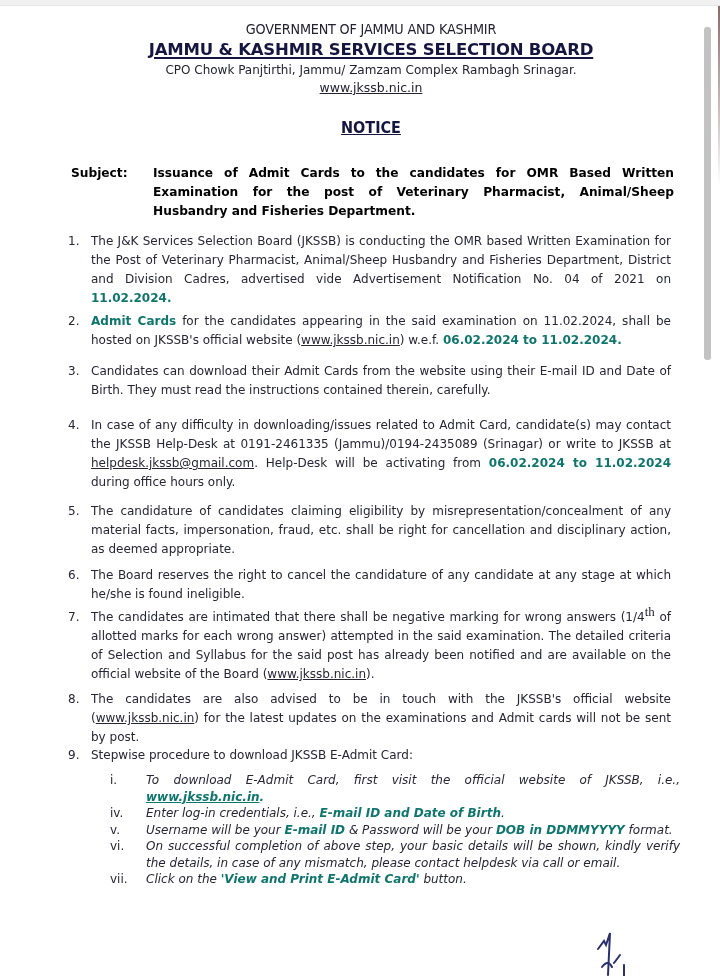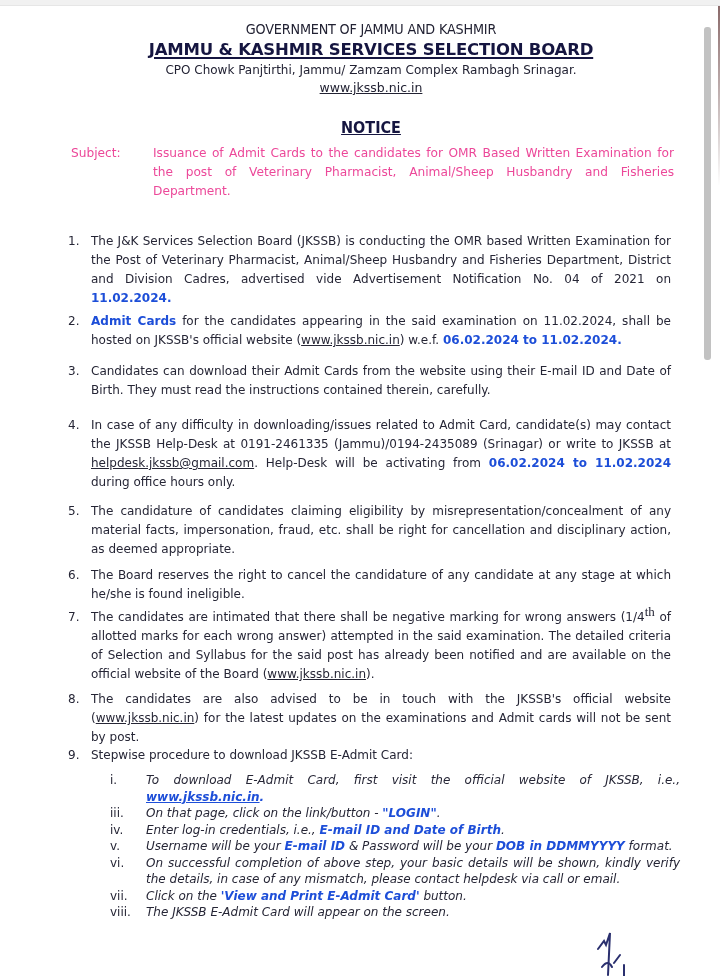--- a/index.html
+++ b/index.html
@@ -15,28 +15,28 @@
   .scrollbar-thumb { position: absolute; left: 704px; top: 27px; width: 7px; height: 333px; background: #c2c2c2; border-radius: 3px; }
 
   .header { position: absolute; top: 20px; left: 0; width: 742px; text-align: center; }
   .gov { font-size: 13.5px; letter-spacing: -0.2px; color: #222233; line-height: 19px; transform: scaleX(0.95); }
   .board { font-size: 16.5px; font-weight: bold; color: #151540; text-decoration: underline; text-decoration-thickness: 1.5px; text-underline-offset: 2px; line-height: 21px; letter-spacing: -0.2px; }
   .addr { font-size: 12.5px; color: #222233; line-height: 19px; transform: scaleX(0.96); }
   .web { font-size: 12.5px; color: #222233; text-decoration: underline; line-height: 18px; }
 
   .notice { position: absolute; top: 118px; left: 0; width: 742px; text-align: center; font-size: 16px; font-weight: bold; text-decoration: underline; color: #151540; transform: scaleX(0.9); }
 
-  .subject { position: absolute; top: 144px; left: 71px; width: 603px; font-size: 12.2px; font-weight: normal; color: #ec4899; line-height: 19px; }
+  .subject { position: absolute; top: 164px; left: 71px; width: 603px; font-size: 12.2px; font-weight: bold; color: #000000; line-height: 19px; }
   .subject .lbl { position: absolute; left: 0; top: 0; }
   .subject .txt { margin-left: 82px; text-align: justify; text-align-last: left; display: block; }
 
   .para { position: absolute; left: 68px; width: 603px; font-size: 12px; line-height: 19px; color: #262636; }
   .para .num { position: absolute; left: 0; top: 0; }
   .para .body { display: block; margin-left: 23px; text-align: justify; }
-  b { color: #1d4ed8; }
+  b { color: #0f766e; }
   .u { text-decoration: underline; }
   sup { font-size: 13px; line-height: 0; font-family: Liberation Serif, serif; }
 
   .steps { position: absolute; left: 110px; top: 772px; width: 570px; font-size: 12px; color: #262636; }
   .step { position: relative; line-height: 16.5px; }
   .step .rn { position: absolute; left: 0; top: 0; }
   .step .st { display: block; margin-left: 36px; font-style: italic; }
   .step.j .st { text-align: justify; text-align-last: left; }
 
   .signature { position: absolute; left: 590px; top: 925px; width: 60px; height: 51px; }
@@ -107,41 +107,33 @@
   <span class="num">9.</span>
   <span class="body">Stepwise procedure to download JKSSB E-Admit Card:</span>
 </div>
 
 <div class="steps">
   <div class="step j">
     <span class="rn">i.</span>
     <span class="st"><span>To download E-Admit Card, first visit the official website of JKSSB, i.e., </span><b class="u">www.jkssb.nic.in</b><b>.</b></span>
   </div>
   <div class="step">
-    <span class="rn">iii.</span>
-    <span class="st"><span>On that page, click on the link/button - </span><b>"LOGIN"</b><span>.</span></span>
-  </div>
-  <div class="step">
     <span class="rn">iv.</span>
     <span class="st"><span>Enter log-in credentials, i.e., </span><b>E-mail ID and Date of Birth</b><span>.</span></span>
   </div>
   <div class="step">
     <span class="rn">v.</span>
     <span class="st"><span>Username will be your </span><b>E-mail ID</b><span> &amp; Password will be your </span><b>DOB in DDMMYYYY</b><span> format.</span></span>
   </div>
   <div class="step j">
     <span class="rn">vi.</span>
     <span class="st">On successful completion of above step, your basic details will be shown, kindly verify the details, in case of any mismatch, please contact helpdesk via call or email.</span>
   </div>
   <div class="step">
     <span class="rn">vii.</span>
     <span class="st"><span>Click on the </span><b>'View and Print E-Admit Card'</b><span> button.</span></span>
   </div>
-  <div class="step">
-    <span class="rn">viii.</span>
-    <span class="st">The JKSSB E-Admit Card will appear on the screen.</span>
-  </div>
 </div>
 
 <svg class="signature" viewBox="0 0 60 51">
   <path d="M8 24 L14 16 L16 20 L20 8 L18 50" fill="none" stroke="#2a2f6e" stroke-width="2" stroke-linecap="round"></path>
   <path d="M12 42 Q18 34 22 42 M24 38 L30 30 M34 40 L34 51" fill="none" stroke="#2a2f6e" stroke-width="2" stroke-linecap="round"></path>
 </svg>
 
 </body></html>

